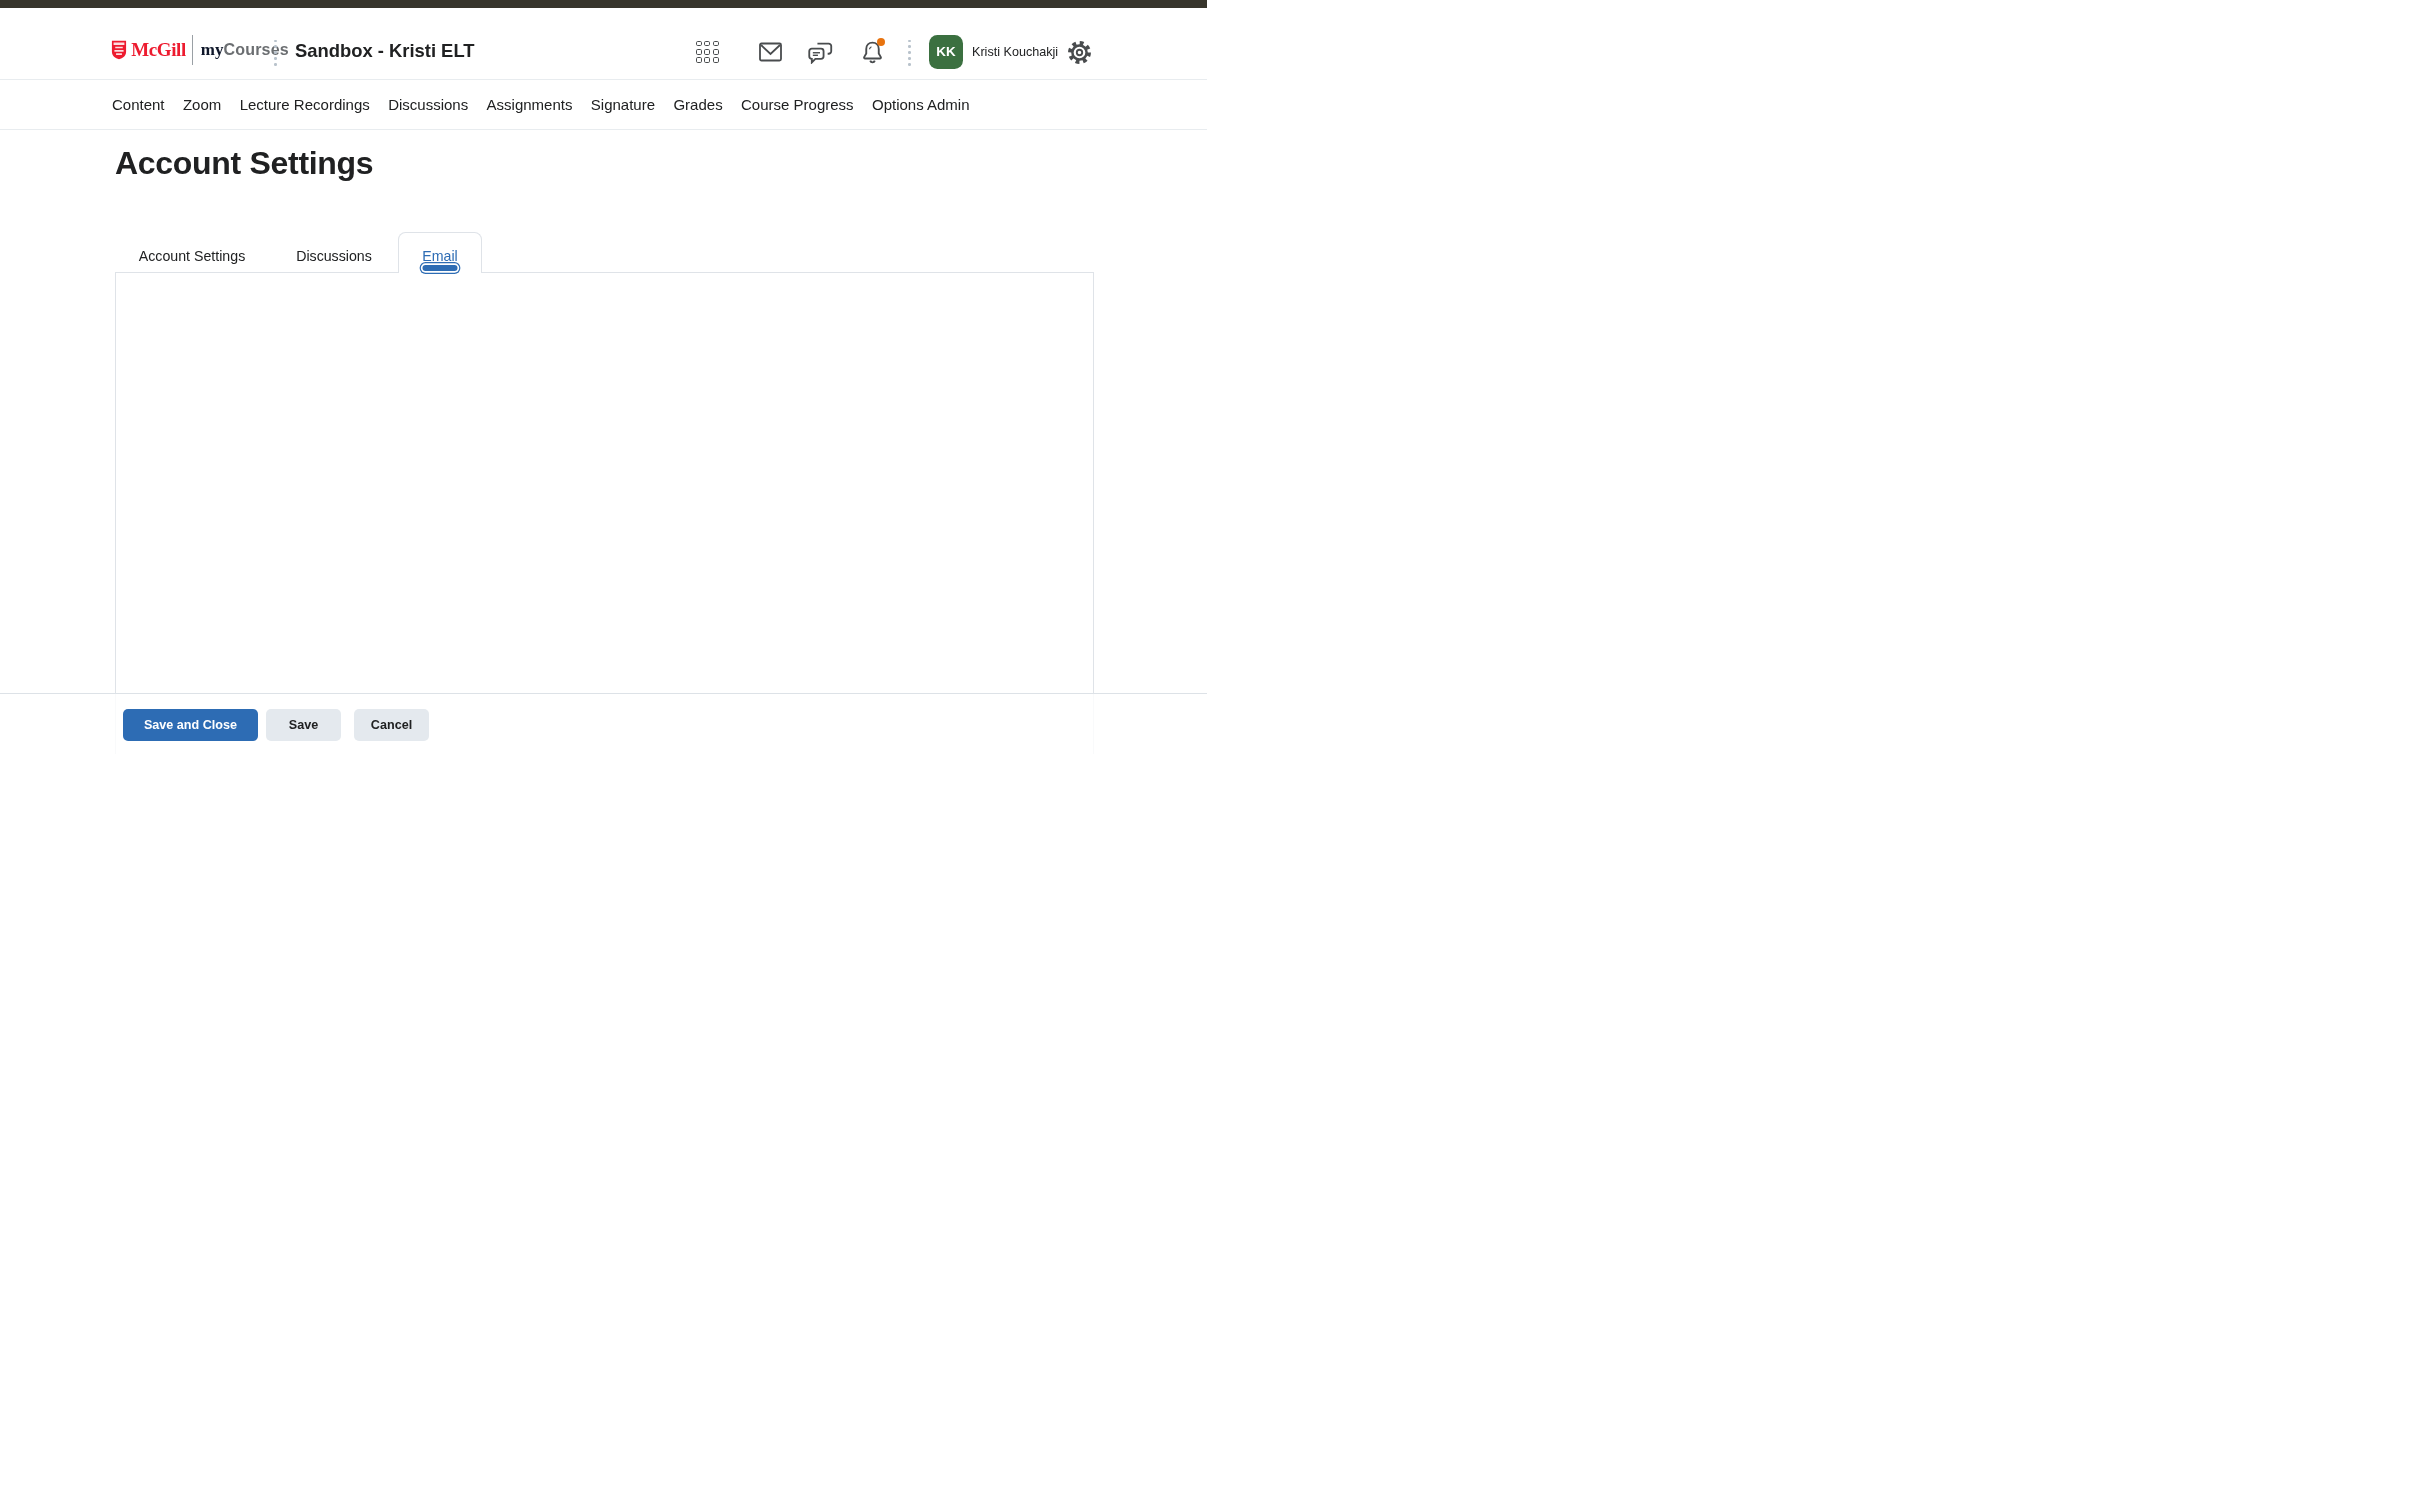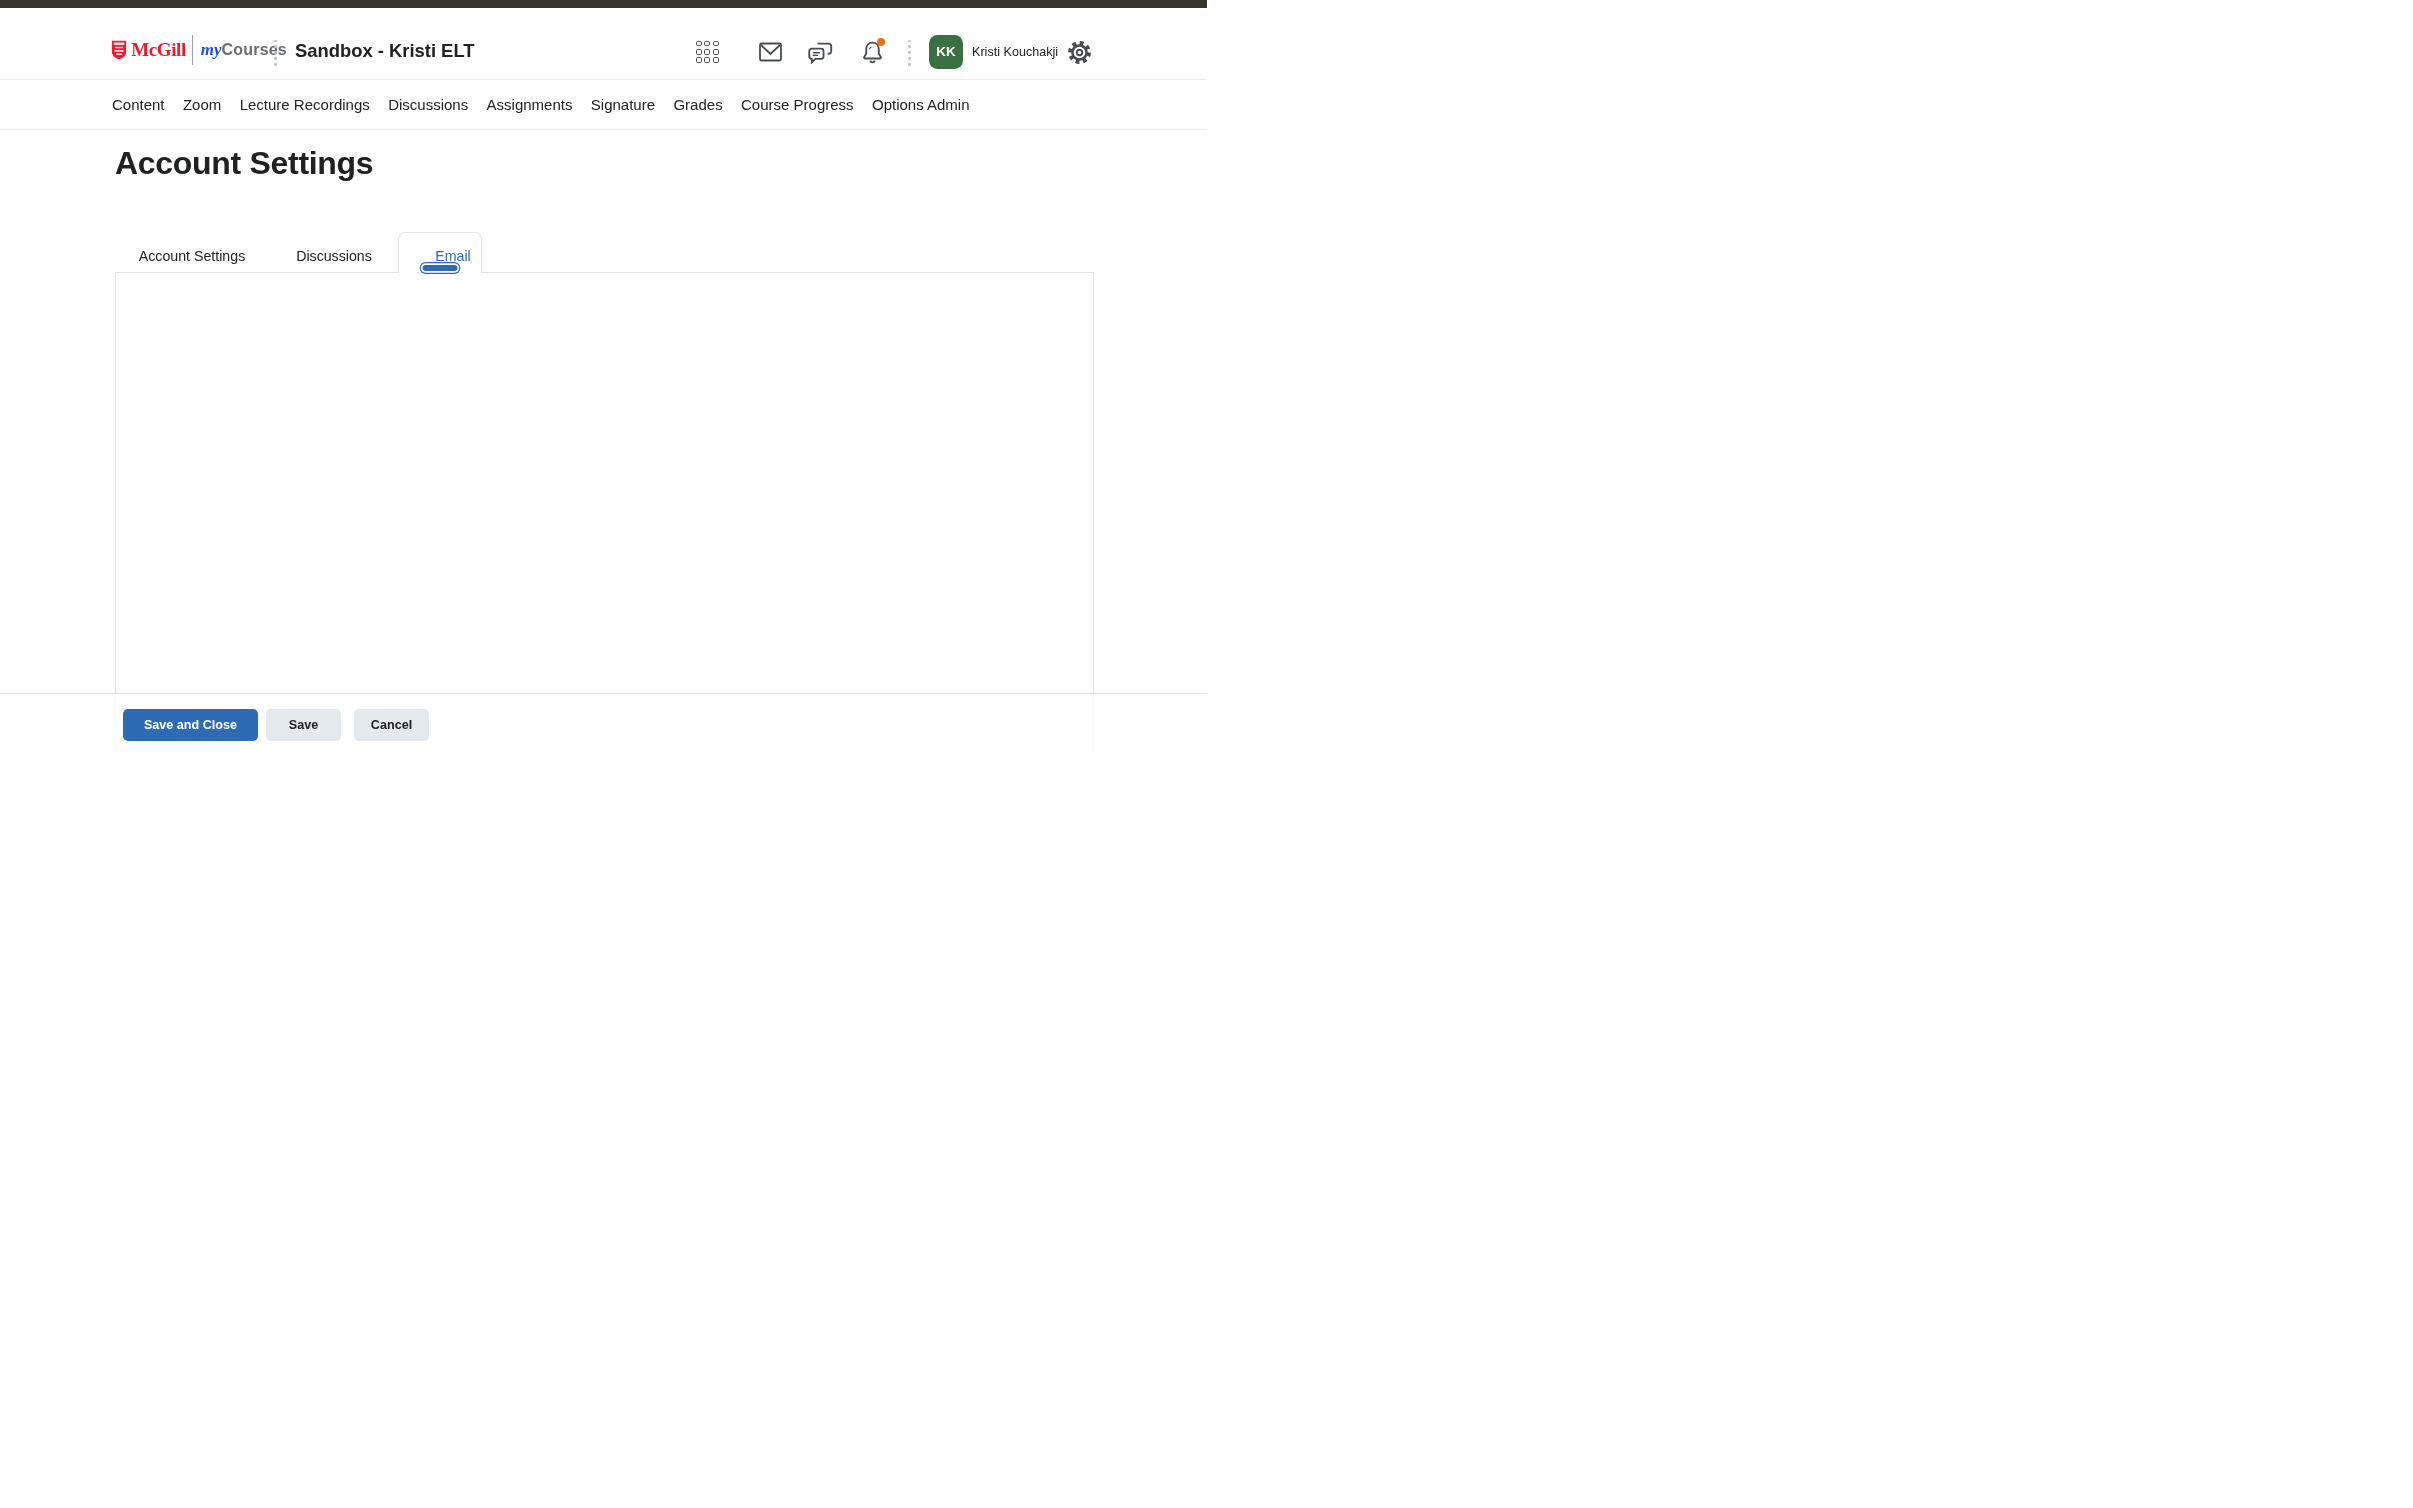--- a/index.html
+++ b/index.html
@@ -10,21 +10,21 @@
 
   
   .topbar { position:absolute; left:0; top:0; width:100%; height:7.5px; background:#37352c; }
 
   
   .header { position:absolute; left:0; top:7.5px; width:100%; height:72px; background:#fff; border-bottom:0.8px solid #e8ecef; }
   .logo { position:absolute; left:111px; top:23.5px; height:37px; display:flex; align-items:center; }
   .logo-shield { width:16px; height:20px; margin-right:4.2px; }
   .logo-mcgill { font-family:"Liberation Serif", serif; font-weight:700; font-size:19px; color:#ed1b2f; letter-spacing:-0.4px; }
   .logo-divider { width:0.8px; height:30px; background:#9aa0a5; margin:0 7.5px 0 6.7px; }
-  .logo-my { font-family:"Liberation Serif", serif; font-style:italic; font-weight:700; font-size:17px; color:#1d4ed8; }
+  .logo-my { font-family:"Liberation Serif", serif; font-weight:700; font-size:17px; color:#0f172a; }
   .logo-courses { font-weight:700; font-size:16px; color:#6b6e71; letter-spacing:0.2px;text-align:right; }
   .dots-sep { position:absolute; display:flex; flex-direction:column; gap:3.4px; }
   .dots-sep i { width:2.5px; height:2.5px; border-radius:50%; background:#b9c3cc; }
   .sep-logo { left:274px; top:32px; }
   .sep-user { left:908px; top:32px; }
   .course-title { position:absolute; left:295px; top:32px; font-size:18.4px; font-weight:600; color:#202122; }
   .hicon { position:absolute; cursor:pointer; color:#494c4e; }
   .grid-icon { left:696px; top:33px; display:grid; grid-template-columns:repeat(3,5.9px); grid-template-rows:repeat(3,5.9px); gap:2.5px; }
   .grid-icon i { border:1.5px solid #494c4e; border-radius:1.7px; }
   .env-icon { left:758px; top:34px; }
@@ -40,21 +40,21 @@
   .nav a { font-size:15px; color:#202122; text-decoration:none; cursor:pointer; white-space:nowrap; }
 
   
   .page-title { position:absolute; left:115px; top:145px; font-size:32px; font-weight:700; color:#202122; letter-spacing:-0.3px; }
 
   
   .tab-label { position:absolute; top:248px; transform:translateX(-50%); font-size:14.2px; color:#202122; cursor:pointer; white-space:nowrap; }
   .tab-1 { left:192px; }
   .tab-2 { left:334px; }
   .tab-active-box { position:absolute; left:398px; top:232px; width:84px; height:41px; background:#fff; border:0.8px solid #dfe3e8; border-bottom:none; border-radius:7.5px 7.5px 0 0; z-index:3; cursor:pointer; }
-  .tab-active-label { position:absolute; left:50%; top:15px; transform:translateX(-50%); font-size:14.2px; color:#2d6cb4;margin-left:13px; }
+  .tab-active-label { position:absolute; left:50%; top:15px; transform:translateX(-50%); font-size:14.2px; color:#2d6cb4; }
   .tab-pill { position:absolute; left:50%; bottom:1.7px; transform:translateX(-50%); width:35px; height:6.7px; border-radius:3.4px; background:#2d6cb4; box-shadow:0 0 0 1.7px #fff, 0 0 0 2.9px #2d6cb4; }
 
   
   .panel { position:absolute; left:115px; top:272px; width:979px; height:483px; background:#fff; border:0.8px solid #dfe3e8; border-bottom:none; z-index:1; }
   .h2 { position:absolute; font-size:21px; font-weight:600; color:#202122; letter-spacing:-0.2px; }
   .h2-email { left:134px; top:290px; }
   .h2-display { left:134px; top:633px; }
 
   .check-row { position:absolute; display:flex; align-items:center; gap:11.7px; }
   .row-sendcopy { left:134px; top:332px; }

